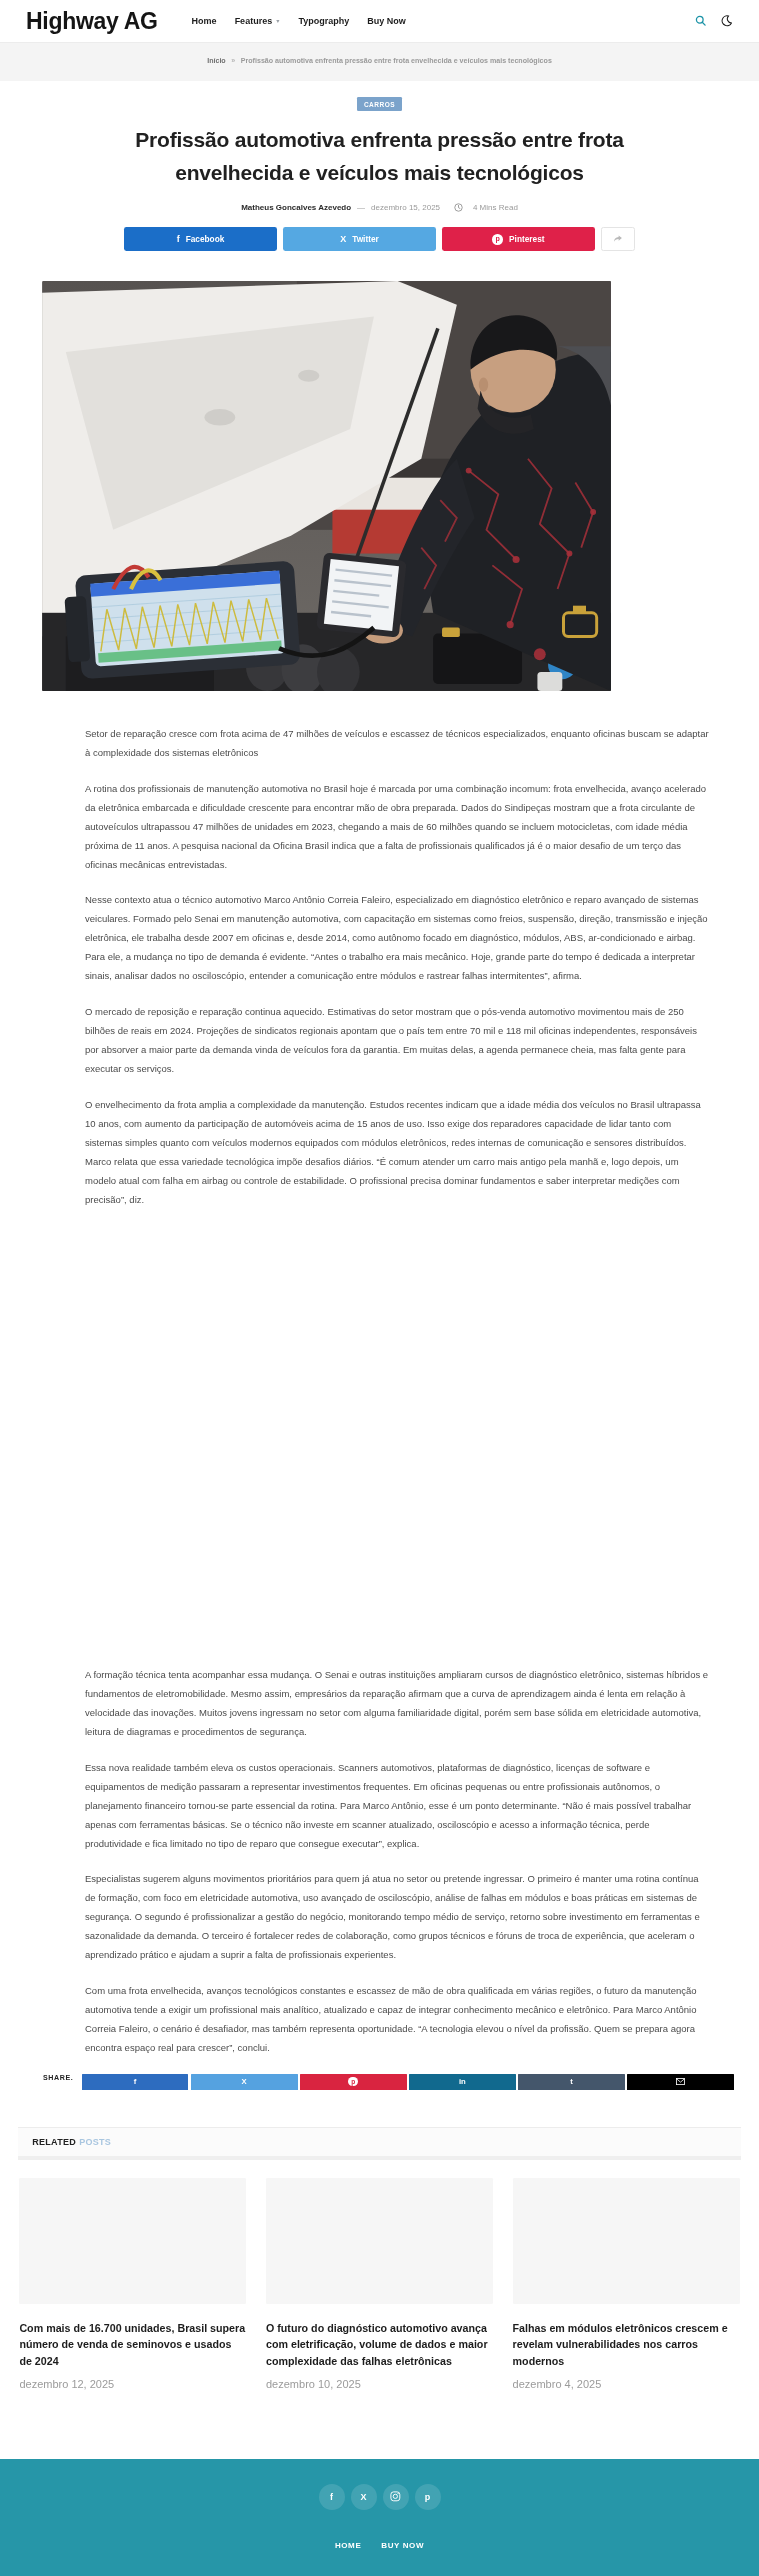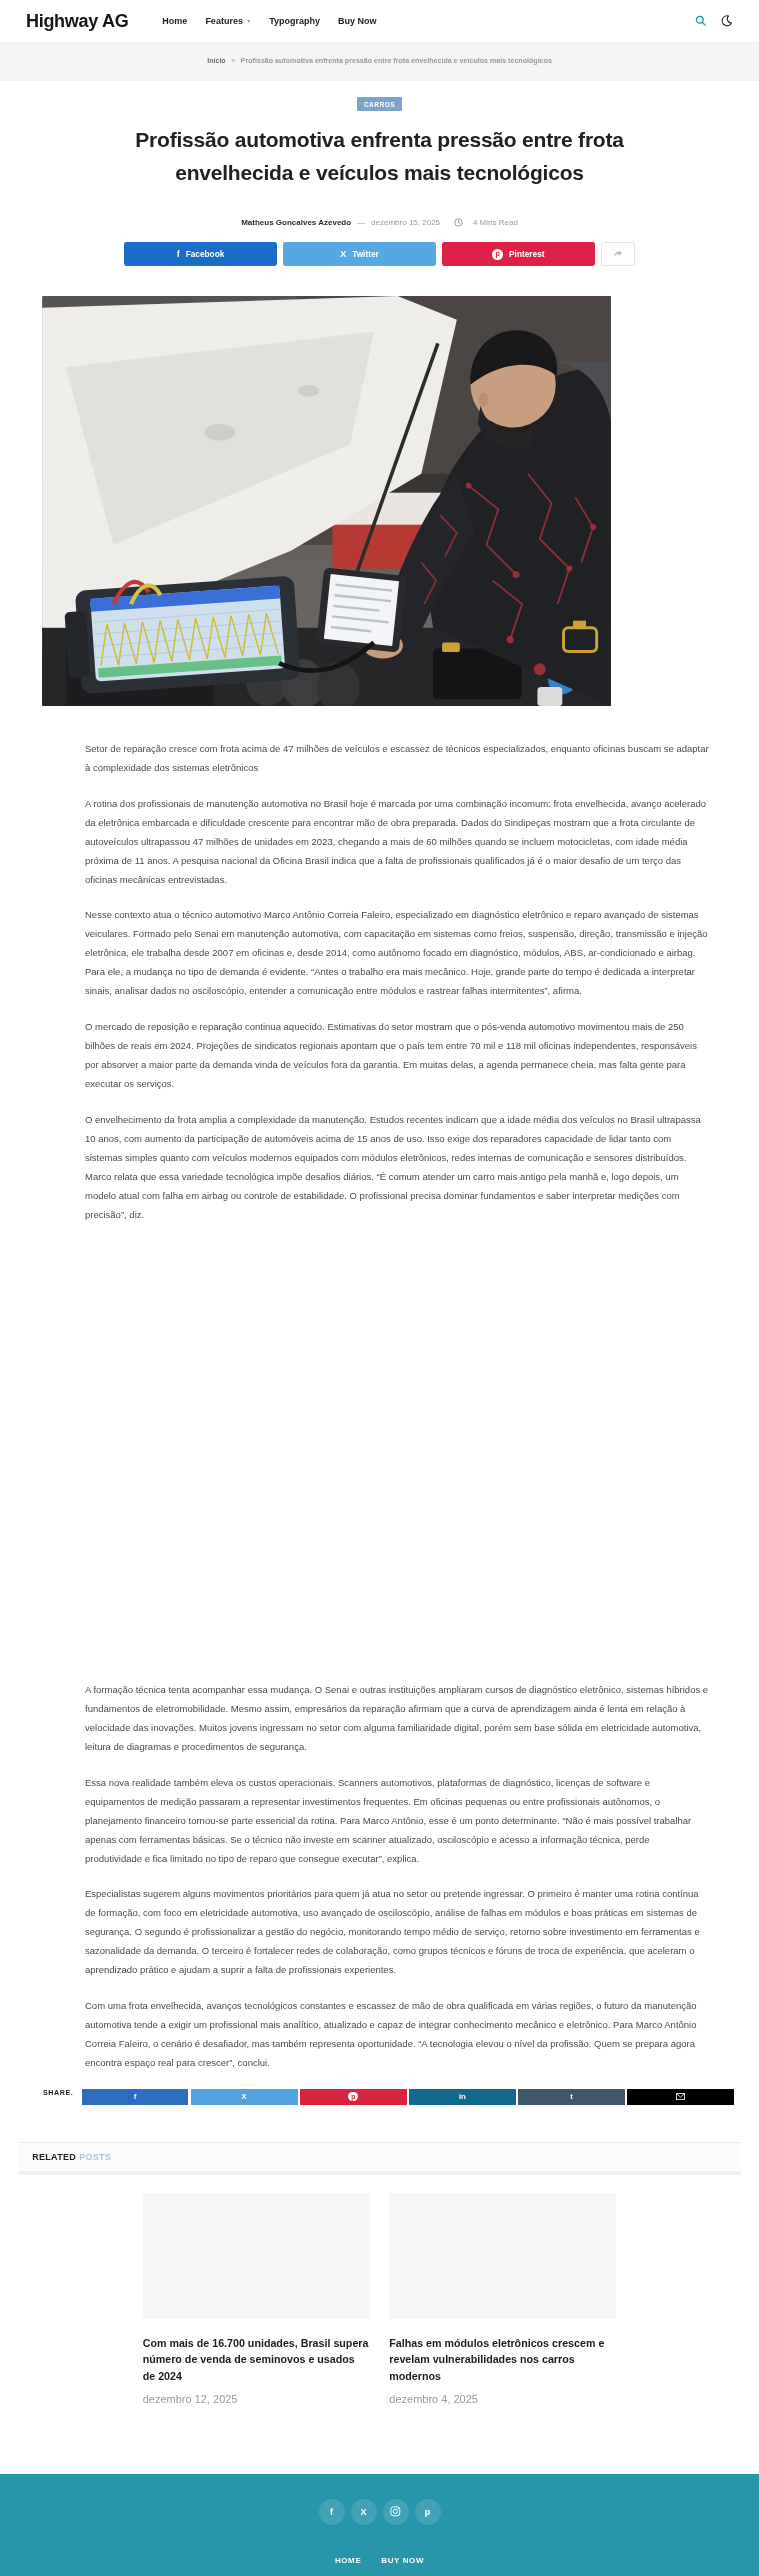--- a/index.html
+++ b/index.html
@@ -1,41 +1,41 @@
 <!DOCTYPE html>
 <html style="font-size:9.5px"><head>
 <meta charset="utf-8">
 <style>
   * { margin:0; padding:0; box-sizing:border-box; }
   html,body { background:#fff; font-family:"Liberation Sans", sans-serif; color:#222; }
   body { width:759px; margin:0 auto; }
 
   
   .site-header { display:flex; align-items:center; height:42px; padding:0 26px; background:#fff; }
-  .logo { font-size:18px; font-weight:bold; letter-spacing:-0.3px; color:#151515; }
+  .logo { font-size:23px; font-weight:bold; letter-spacing:-0.3px; color:#151515; }
   .main-nav { display:flex; gap:18px; margin-left:34px; align-items:center; }
   .nav-item { font-size:9px; font-weight:bold; color:#1d1d1d; cursor:pointer; display:flex; align-items:center; gap:3px; }
   .caret { font-size:5.3px; color:#9aa0a6; }
   .header-actions { margin-left:auto; display:flex; align-items:center; gap:13px; }
   .icon-btn { width:13px; height:13px; display:flex; align-items:center; justify-content:center; cursor:pointer; }
 
   
   .breadcrumb-band { background:#f4f4f4; border-top:0.6px solid #ececec; padding:14.2px 0 15.4px;font-weight:bold; }
   .breadcrumb { text-align:center; font-size:7.1px; color:#9a9a9a; }
   .breadcrumb .bc-home { color:#6f6f6f; cursor:pointer; }
   .breadcrumb .bc-sep { margin:0 3.6px; color:#b5b5b5; }
 
   
   .container { width:723px; margin:0 auto; }
   .article-head { text-align:center; padding-top:16.6px; }
   .cat-badge { display:inline-block; background:#7ba3cb; color:#fff; font-size:6.5px; font-weight:bold;
                letter-spacing:0.5px; padding:3.6px 7.1px 3px; border-radius:1.2px; cursor:pointer; }
   .post-title { width:522px; margin:12px auto 0; font-size:21px; line-height:33px; font-weight:bold;
                 color:#212121; letter-spacing:-0.2px; }
-  .post-meta { margin-top:29px; display:flex; justify-content:center; align-items:center; gap:6px;
+  .post-meta { margin-top:14px; display:flex; justify-content:center; align-items:center; gap:6px;
                font-size:8px; color:#9a9a9a; }
   .author-name { color:#2b2b2b; font-weight:bold; cursor:pointer; }
   .meta-clock { display:inline-flex; align-items:center; margin-left:8.3px; }
   .read-time { margin-left:3.6px; }
 
   .share-top { margin:15.4px auto 0; display:flex; justify-content:center; gap:6px; }
   .share-top .share-btn { width:153px; height:24px; border-radius:2.4px; display:flex; align-items:center;
        justify-content:center; gap:6px; color:#fff; font-size:8.3px; font-weight:bold; cursor:pointer; }
   .btn-fb { background:#1b6ec8; }
   .btn-tw { background:#55a8e2; }
@@ -318,20 +318,25 @@
   </div>
   <div class="related-divider"></div>
   <div class="related-grid">
     <article class="related-card">
       <div class="thumb"></div>
       <h3>Com mais de 16.700 unidades, Brasil supera número de venda de seminovos e usados de 2024</h3>
       <div class="related-date">dezembro 12, 2025</div>
     </article>
     <article class="related-card">
       <div class="thumb"></div>
+      <h3>O futuro do diagnóstico automotivo avança com eletrificação, volume de dados e maior complexidade das falhas eletrônicas</h3>
+      <div class="related-date">dezembro 10, 2025</div>
+    </article>
+    <article class="related-card">
+      <div class="thumb"></div>
       <h3>Falhas em módulos eletrônicos crescem e revelam vulnerabilidades nos carros modernos</h3>
       <div class="related-date">dezembro 4, 2025</div>
     </article>
   </div>
 </section>
 
 <footer class="site-footer">
   <div class="foot-social">
     <span class="soc-circle">f</span>
     <span class="soc-circle">X</span>

